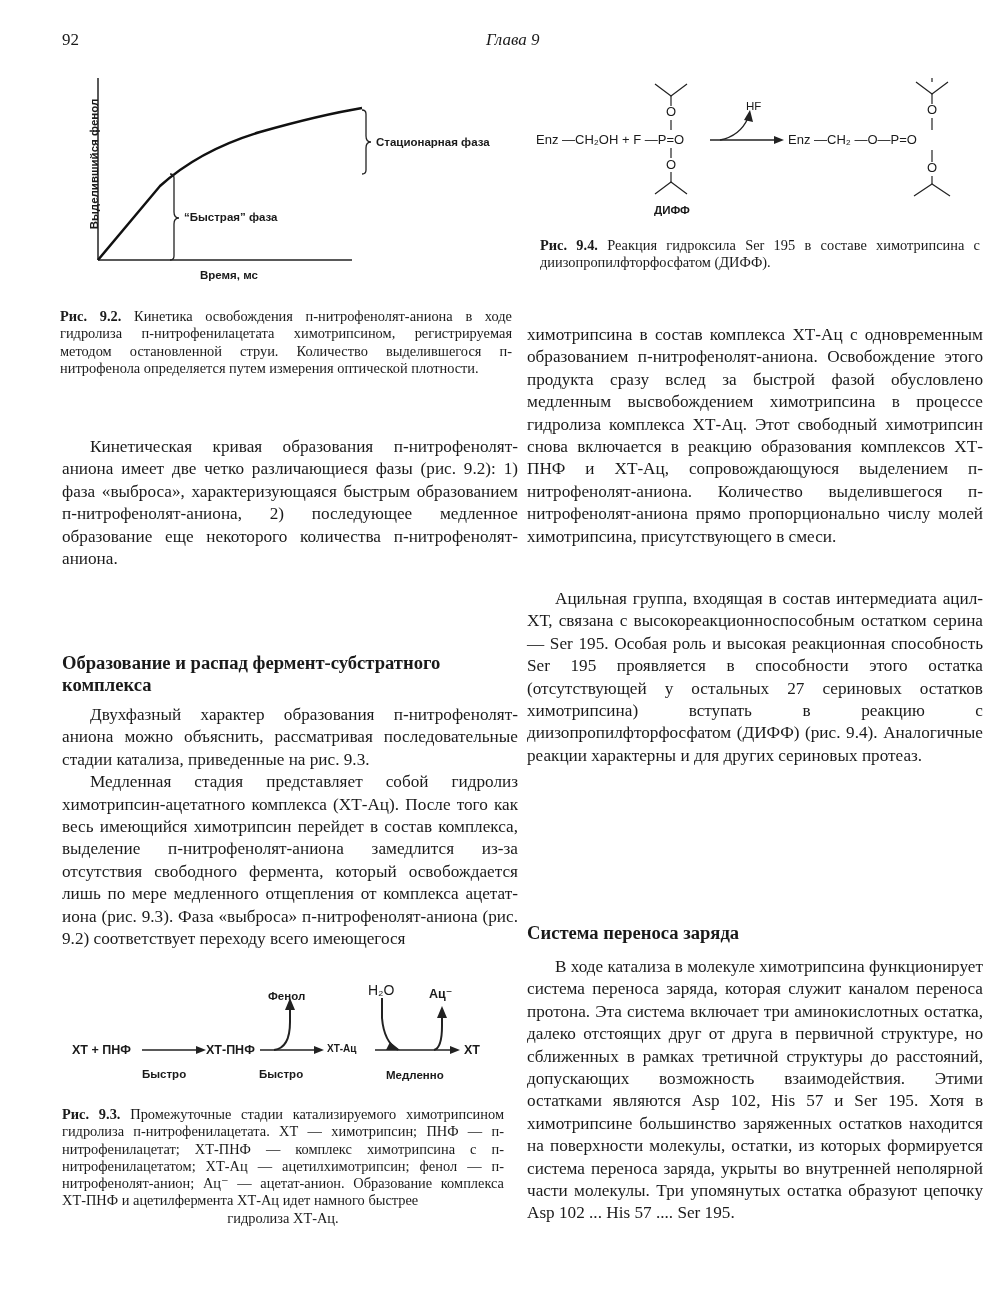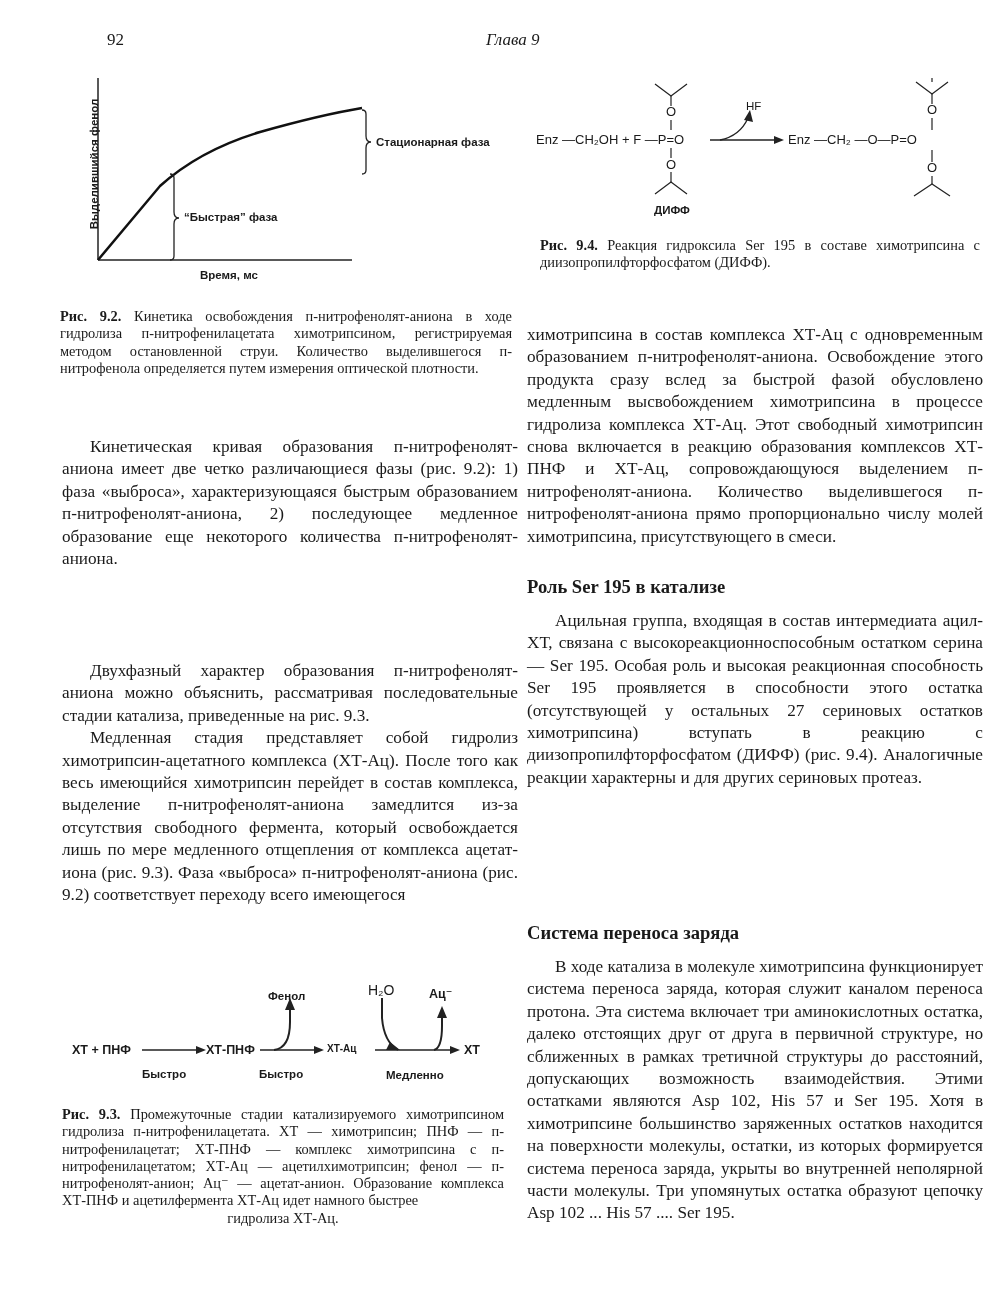--- a/index.html
+++ b/index.html
@@ -1,19 +1,19 @@
 <!DOCTYPE html>
 <html><head>
 <meta charset="utf-8">
 <style>
   html, body { margin: 0; padding: 0; background: #fff; }
   body { width: 1006px; height: 1300px; position: relative; overflow: hidden;
          font-family: "Liberation Serif", "DejaVu Serif", serif; color: #1a1a1a; }
   .abs { position: absolute; }
-  .page-num { left: 62px; top: 30px; font-size: 17px; margin-left: 45px; }
+  .page-num { left: 62px; top: 30px; font-size: 17px; }
   .running-head { left: 486px; top: 30px; font-size: 17px; font-style: italic; }
 
   .col { position: absolute; width: 456px; font-size: 17.2px; line-height: 22.4px; text-align: justify; }
   .col p { margin: 0; text-indent: 28px; }
   .col p.noindent { text-indent: 0; }
   h2 { margin: 0; font-size: 18.6px; line-height: 22px; font-weight: bold; }
 
   .caption { font-size: 14.4px; line-height: 17.3px; text-align: justify; }
   .caption b { font-weight: bold; }
   .caption .last { text-align: center; display: block; }
@@ -91,20 +91,24 @@
 <div class="abs caption" style="left:540px;top:237px;width:440px;">
   <b>Рис. 9.4.</b>
   <span>Реакция гидроксила Ser 195 в составе химотрипсина с диизопропилфторфосфатом (ДИФФ).</span>
 </div>
 
 <div class="col" style="left:62px;top:428px;">
   <p style="margin-top:8px;">Кинетическая кривая образования п-нитрофенолят-аниона имеет две четко различающиеся фазы (рис. 9.2): 1) фаза «выброса», характеризующаяся быстрым образованием п-нитрофенолят-аниона, 2) последующее медленное образование еще некоторого количества п-нитрофенолят-аниона.</p>
 </div>
 
 <div class="col" style="left:62px;top:652px;">
+  <h2>
+    <span>Образование и распад фермент-субстратного</span><br>
+    <span>комплекса</span>
+  </h2>
   <p style="margin-top:8px;">Двухфазный характер образования п-нитрофенолят-аниона можно объяснить, рассматривая последовательные стадии катализа, приведенные на рис. 9.3.</p>
   <p>Медленная стадия представляет собой гидролиз химотрипсин-ацетатного комплекса (ХТ-Ац). После того как весь имеющийся химотрипсин перейдет в состав комплекса, выделение п-нитрофенолят-аниона замедлится из-за отсутствия свободного фермента, который освобождается лишь по мере медленного отщепления от комплекса ацетат-иона (рис. 9.3). Фаза «выброса» п-нитрофенолят-аниона (рис. 9.2) соответствует переходу всего имеющегося</p>
 </div>
 
 <div class="abs" style="left:72px;top:982px;width:440px;height:100px;">
   <svg width="440" height="100" style="position:absolute;left:0;top:0;">
     <line x1="70" y1="68" x2="126" y2="68" stroke="#222" stroke-width="1.4"></line>
     <polygon points="124,64 134,68 124,72" fill="#222"></polygon>
     <line x1="188" y1="68" x2="244" y2="68" stroke="#222" stroke-width="1.4"></line>
     <polygon points="242,64 252,68 242,72" fill="#222"></polygon>
@@ -133,20 +137,19 @@
   <b>Рис. 9.3.</b>
   <span>Промежуточные стадии катализируемого химотрипсином гидролиза п-нитрофенилацетата. ХТ — химотрипсин; ПНФ — п-нитрофенилацетат; ХТ-ПНФ — комплекс химотрипсина с п-нитрофенилацетатом; ХТ-Ац — ацетилхимотрипсин; фенол — п-нитрофенолят-анион; Ац⁻ — ацетат-анион. Образование комплекса ХТ-ПНФ и ацетилфермента ХТ-Ац идет намного быстрее</span>
   <span class="last">гидролиза ХТ-Ац.</span>
 </div>
 
 <div class="col" style="left:527px;top:324px;">
   <p class="noindent">химотрипсина в состав комплекса ХТ-Ац с одновременным образованием п-нитрофенолят-аниона. Освобождение этого продукта сразу вслед за быстрой фазой обусловлено медленным высвобождением химотрипсина в процессе гидролиза комплекса ХТ-Ац. Этот свободный химотрипсин снова включается в реакцию образования комплексов ХТ-ПНФ и ХТ-Ац, сопровождающуюся выделением п-нитрофенолят-аниона. Количество выделившегося п-нитрофенолят-аниона прямо пропорционально числу молей химотрипсина, присутствующего в смеси.</p>
 </div>
 
 <div class="col" style="left:527px;top:576px;">
-  <h2>Роль Ser 195 в катализе</h2>
   <p style="margin-top:12px;">Ацильная группа, входящая в состав интермедиата ацил-ХТ, связана с высокореакционноспособным остатком серина — Ser 195. Особая роль и высокая реакционная способность Ser 195 проявляется в способности этого остатка (отсутствующей у остальных 27 сериновых остатков химотрипсина) вступать в реакцию с диизопропилфторфосфатом (ДИФФ) (рис. 9.4). Аналогичные реакции характерны и для других сериновых протеаз.</p>
 </div>
 
 <div class="col" style="left:527px;top:922px;">
   <h2>Система переноса заряда</h2>
   <p style="margin-top:12px;">В ходе катализа в молекуле химотрипсина функционирует система переноса заряда, которая служит каналом переноса протона. Эта система включает три аминокислотных остатка, далеко отстоящих друг от друга в первичной структуре, но сближенных в рамках третичной структуры до расстояний, допускающих возможность взаимодействия. Этими остатками являются Asp 102, His 57 и Ser 195. Хотя в химотрипсине большинство заряженных остатков находится на поверхности молекулы, остатки, из которых формируется система переноса заряда, укрыты во внутренней неполярной части молекулы. Три упомянутых остатка образуют цепочку Asp 102 ... His 57 .... Ser 195.</p>
 </div>
 
 </body></html>

